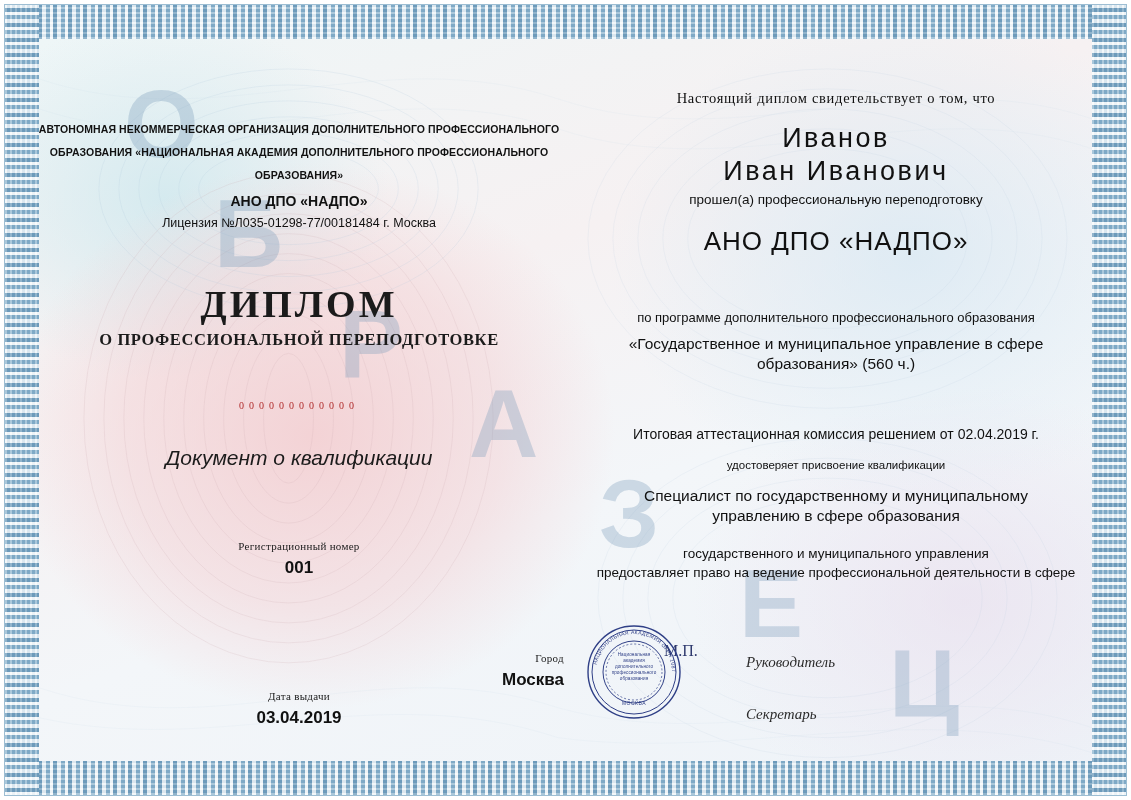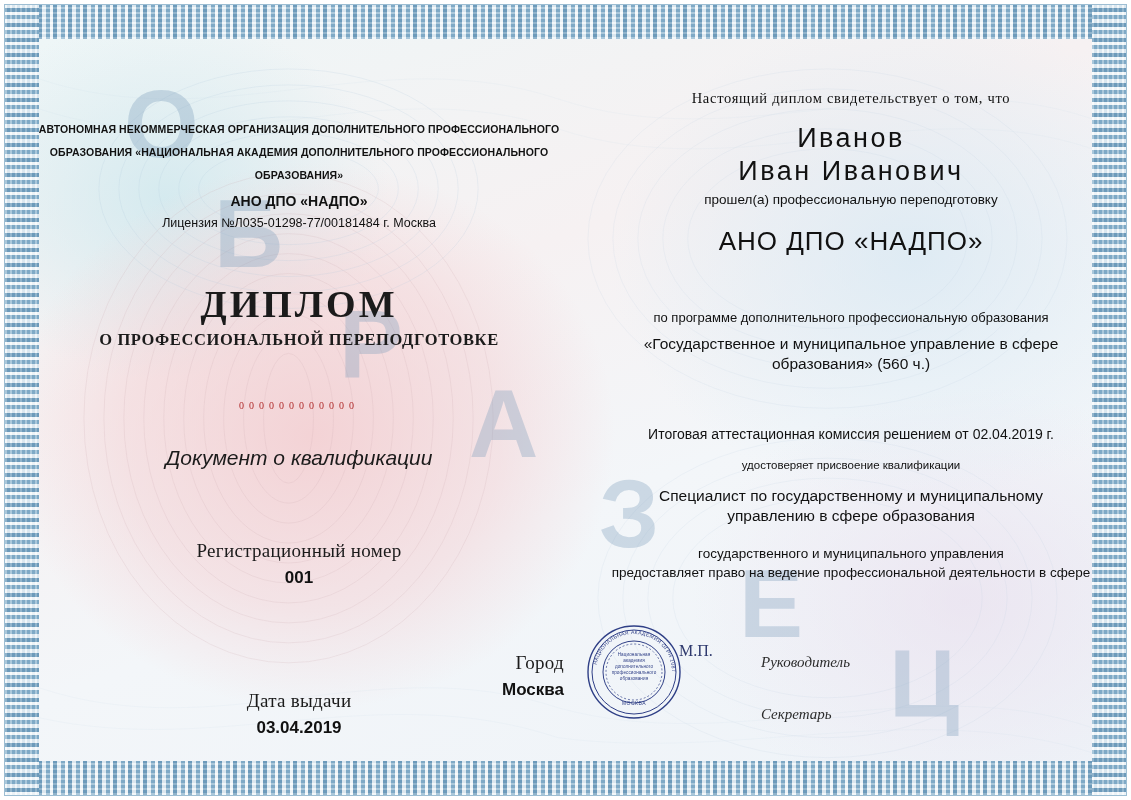--- a/index.html
+++ b/index.html
@@ -157,39 +157,39 @@
   .doc-kind {
     position: absolute;
     left: 0; top: 412px; width: 100%;
     font-family: Liberation Sans, sans-serif;
     font-style: italic;
     font-size: 21px;
     color: #1b1b1b;
   }
   .field-label {
     font-family: "Liberation Serif", serif;
-    font-size: 19px;
+    font-size: 11px;
     color: #1b1b1b;
     letter-spacing: .3px;
   }
   .field-value {
     font-family: "Liberation Sans", sans-serif;
     font-weight: 700;
     font-size: 17px;
     color: #111;
     margin-top: 6px;
   }
   .reg-block  { position:absolute; left:0; top:506px; width:100%; }
   .city-block { position:absolute; left:0; top:618px; width:100%;text-align:right; }
   .date-block { position:absolute; left:0; top:656px; width:100%; }
 
   
   .right-col {
     position: absolute;
-    left: 601px; top: 34px;
+    left: 586px; top: 34px;
     width: 500px; height: 732px;
     text-align: center;
     color: #111;
   }
   .r-certifies {
     position: absolute; left: 0; top: 56px; width: 100%;
     font-family: "Liberation Serif", serif;
     font-size: 14.5px;
     letter-spacing: .7px;
   }
@@ -387,21 +387,21 @@
     <div class="r-certifies">Настоящий диплом свидетельствует о том, что</div>
 
     <div class="r-name">
       <div>Иванов</div>
       <div>Иван Иванович</div>
     </div>
 
     <div class="r-retrain">прошел(а) профессиональную переподготовку</div>
     <div class="r-org">АНО ДПО «НАДПО»</div>
 
-    <div class="r-prog-label">по программе дополнительного профессиональную образования</div>
+    <div class="r-prog-label">по программе дополнительного профессионального образования</div>
     <div class="r-program">«Государственное и муниципальное управление в сфере образования» (560 ч.)</div>
 
     <div class="r-commission">
       <span>Итоговая аттестационная комиссия решением от 02.04.2019 г.</span>
       <small>удостоверяет присвоение квалификации</small>
     </div>
 
     <div class="r-qual">Специалист по государственному и муниципальному управлению в сфере образования</div>
 
     <div class="r-rights">

